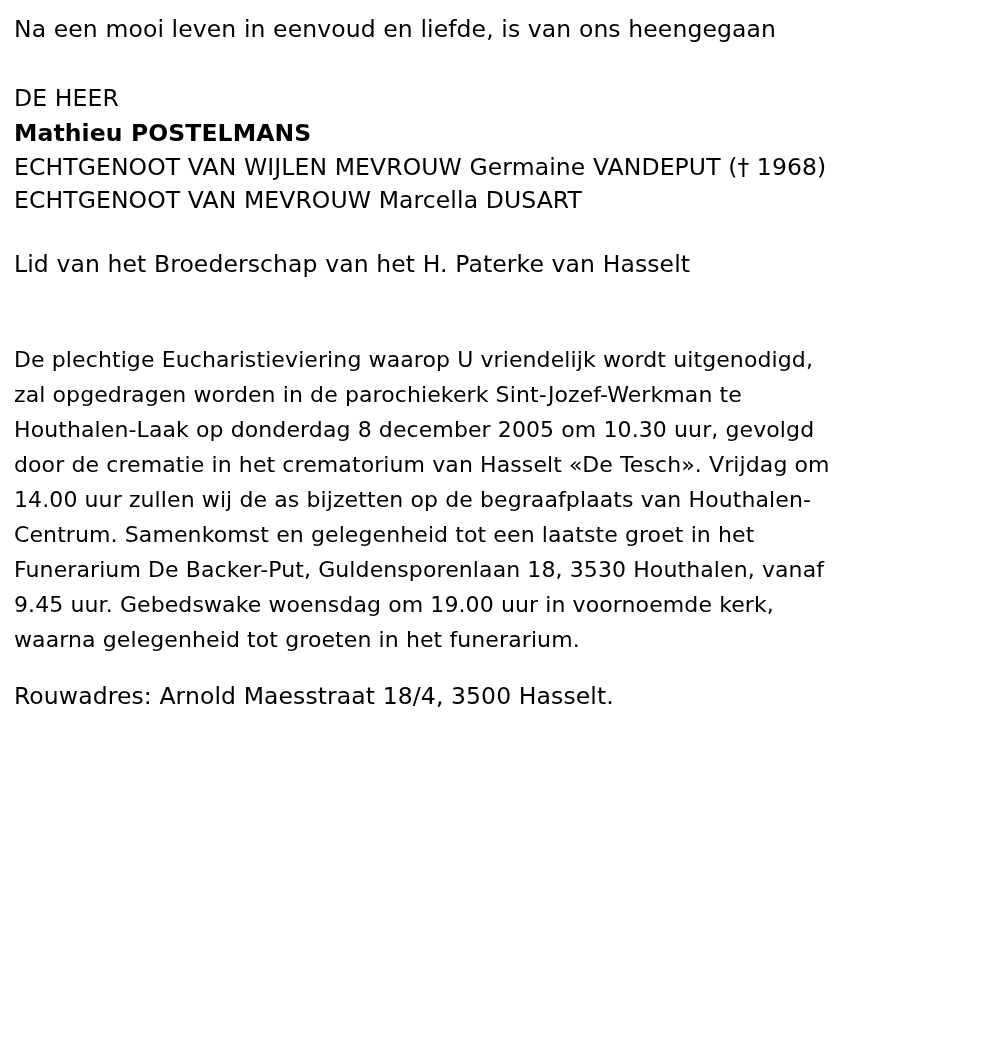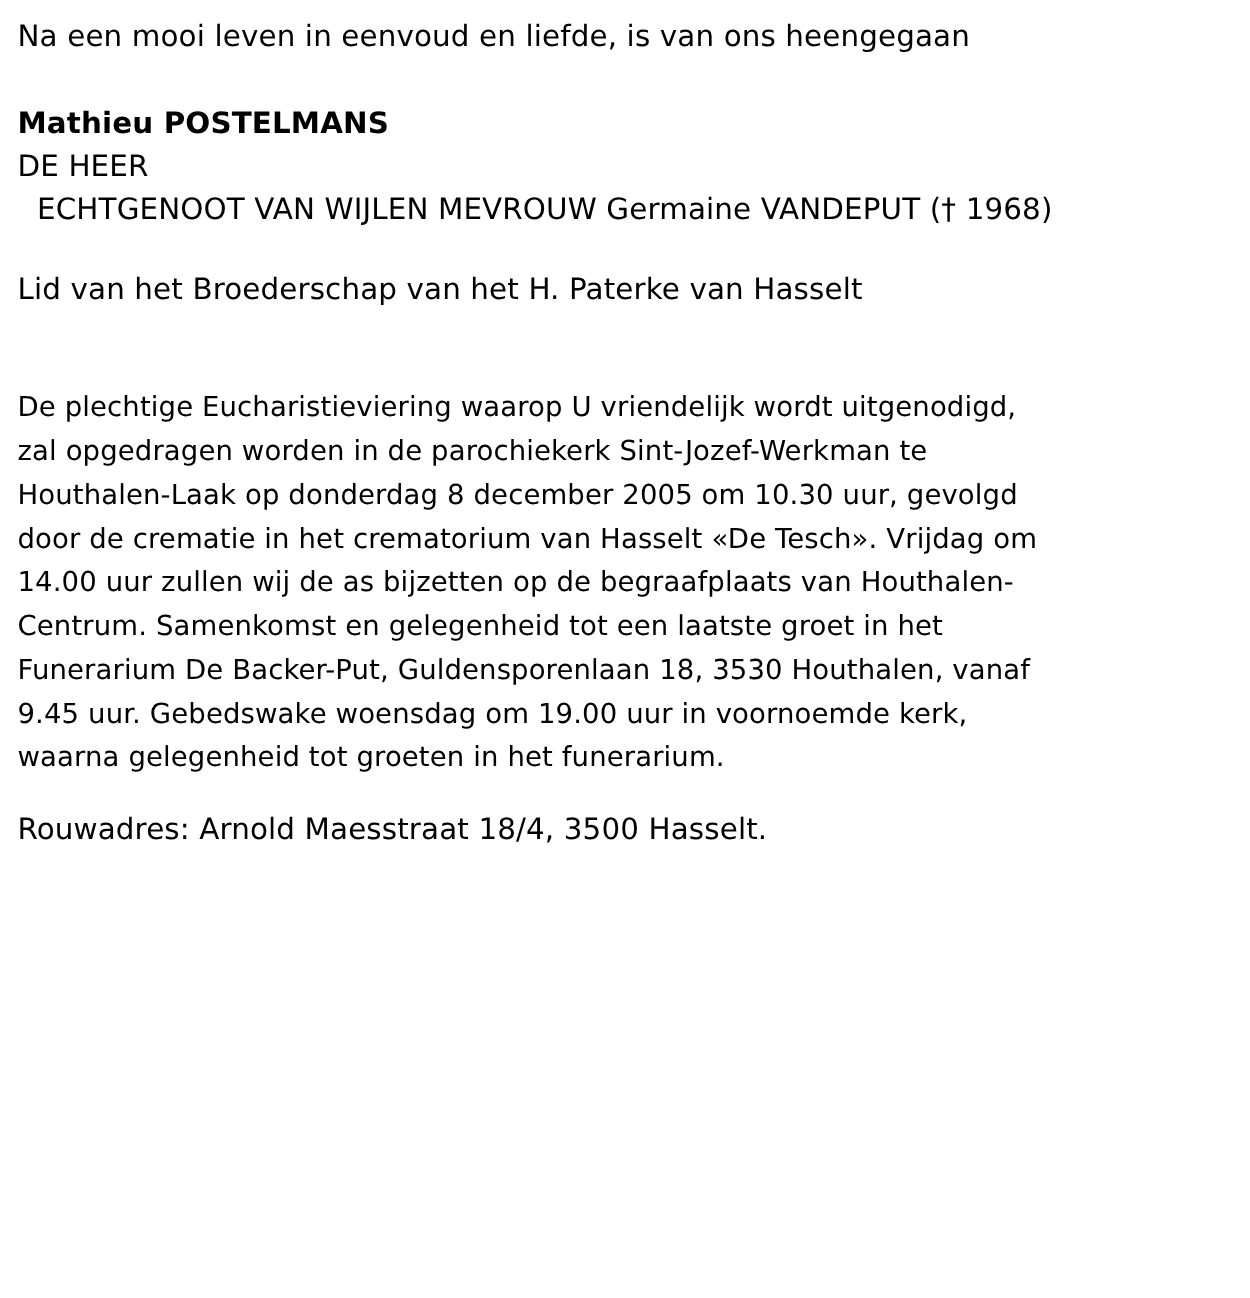--- a/index.html
+++ b/index.html
@@ -29,37 +29,38 @@
     font-size: 22px;
     line-height: 35px;
     letter-spacing: 0.1px;
   }
   .gap-lg { height: 34px; }
   .gap-md { height: 30px; }
   .gap-sm { height: 22px; }
   .name {
     font-weight: bold;
   }
-  .tight { line-height: 33px; text-align: right; }
+  .tight { line-height: 33px; }
 </style>
 </head>
 <body>
 
 <div class="page">
 
   <div class="line">Na een mooi leven in eenvoud en liefde, is van ons heengegaan</div>
 
   <div class="gap-lg"></div>
 
+  <div class="line">DE HEER</div>
+
   <div class="line name">Mathieu POSTELMANS</div>
-
-  <div class="line">DE HEER</div>
 
   <div class="line tight">ECHTGENOOT VAN WIJLEN MEVROUW Germaine VANDEPUT († 1968)</div>
 
+  <div class="line tight">ECHTGENOOT VAN MEVROUW Marcella DUSART</div>
 
   <div class="gap-md"></div>
 
   <div class="line">Lid van het Broederschap van het H. Paterke van Hasselt</div>
 
   <div class="gap-md"></div>
 
 
   <div class="gap-md"></div>
 

